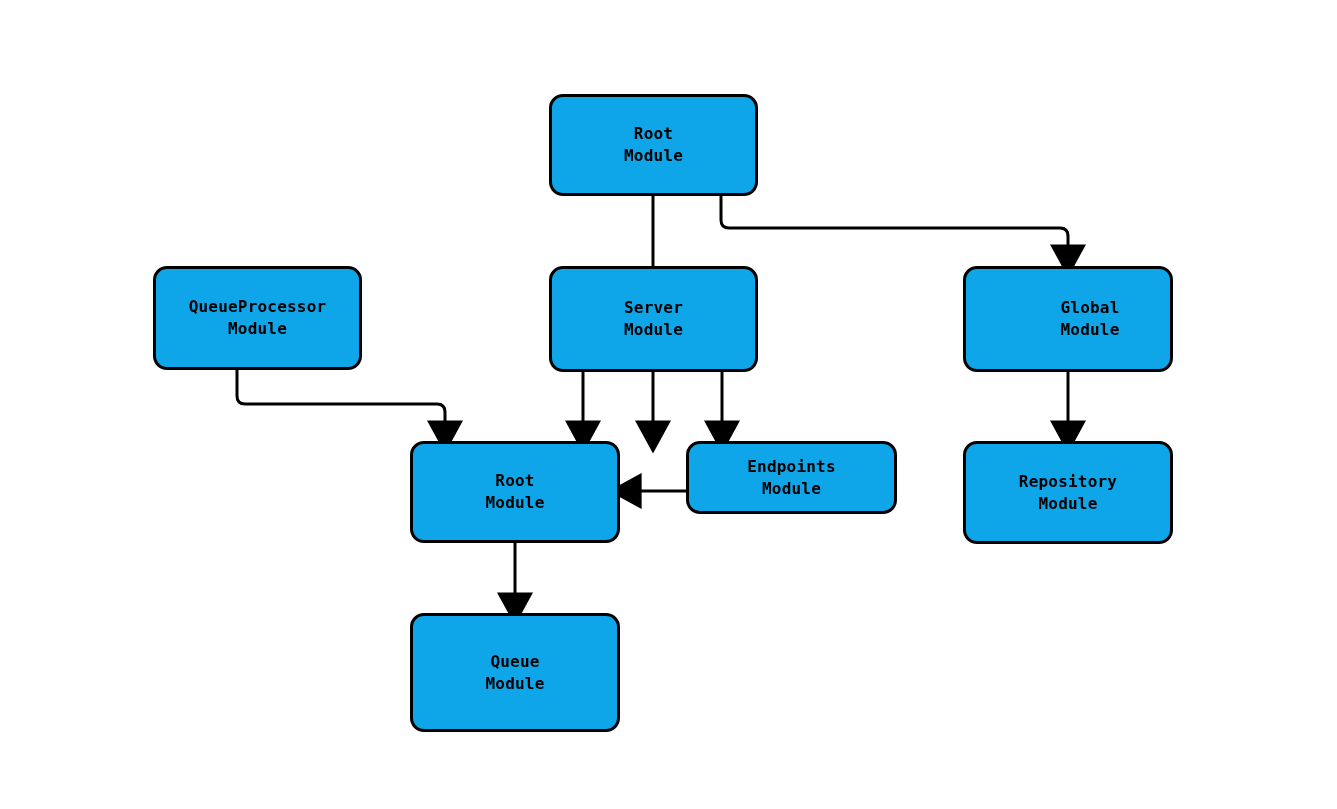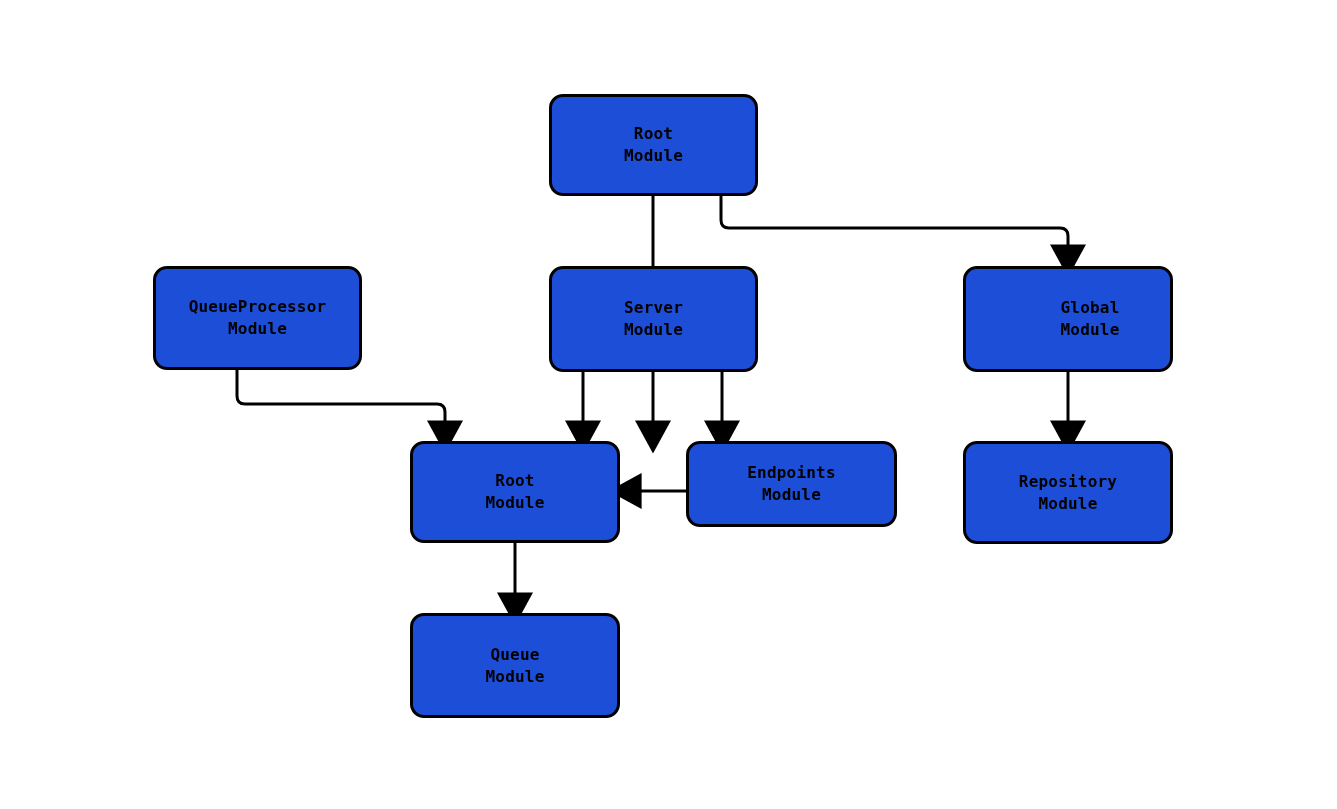--- a/index.html
+++ b/index.html
@@ -20,21 +20,21 @@
     position: absolute;
     left: 0;
     top: 0;
     width: 1337px;
     height: 809px;
     pointer-events: none;
   }
   .node {
     position: absolute;
     box-sizing: border-box;
-    background: #1d4ed8;
+    background: #0ea5e9;
     border: 3px solid #000000;
     border-radius: 14px;
     display: flex;
     flex-direction: column;
     align-items: center;
     justify-content: center;
     text-align: right;
   }
   .node-line {
     font-family: "DejaVu Sans Mono", "Liberation Mono", monospace;
@@ -97,28 +97,28 @@
   <div class="node" style="left:963px; top:266px; width:210px; height:106px;padding-left:44px;">
     <span class="node-line">Global</span>
     <span class="node-line">Module</span>
   </div>
 
   <div class="node" style="left:410px; top:441px; width:210px; height:102px;">
     <span class="node-line">Root</span>
     <span class="node-line">Module</span>
   </div>
 
-  <div class="node" style="left:686px; top:441px; width:211px; height:86px;">
+  <div class="node" style="left:686px; top:441px; width:211px; height:73px;">
     <span class="node-line">Endpoints</span>
     <span class="node-line">Module</span>
   </div>
 
   <div class="node" style="left:963px; top:441px; width:210px; height:103px;">
     <span class="node-line">Repository</span>
     <span class="node-line">Module</span>
   </div>
 
-  <div class="node" style="left:410px; top:613px; width:210px; height:105px;">
+  <div class="node" style="left:410px; top:613px; width:210px; height:119px;">
     <span class="node-line">Queue</span>
     <span class="node-line">Module</span>
   </div>
 
 </div>
 
 </body></html>

